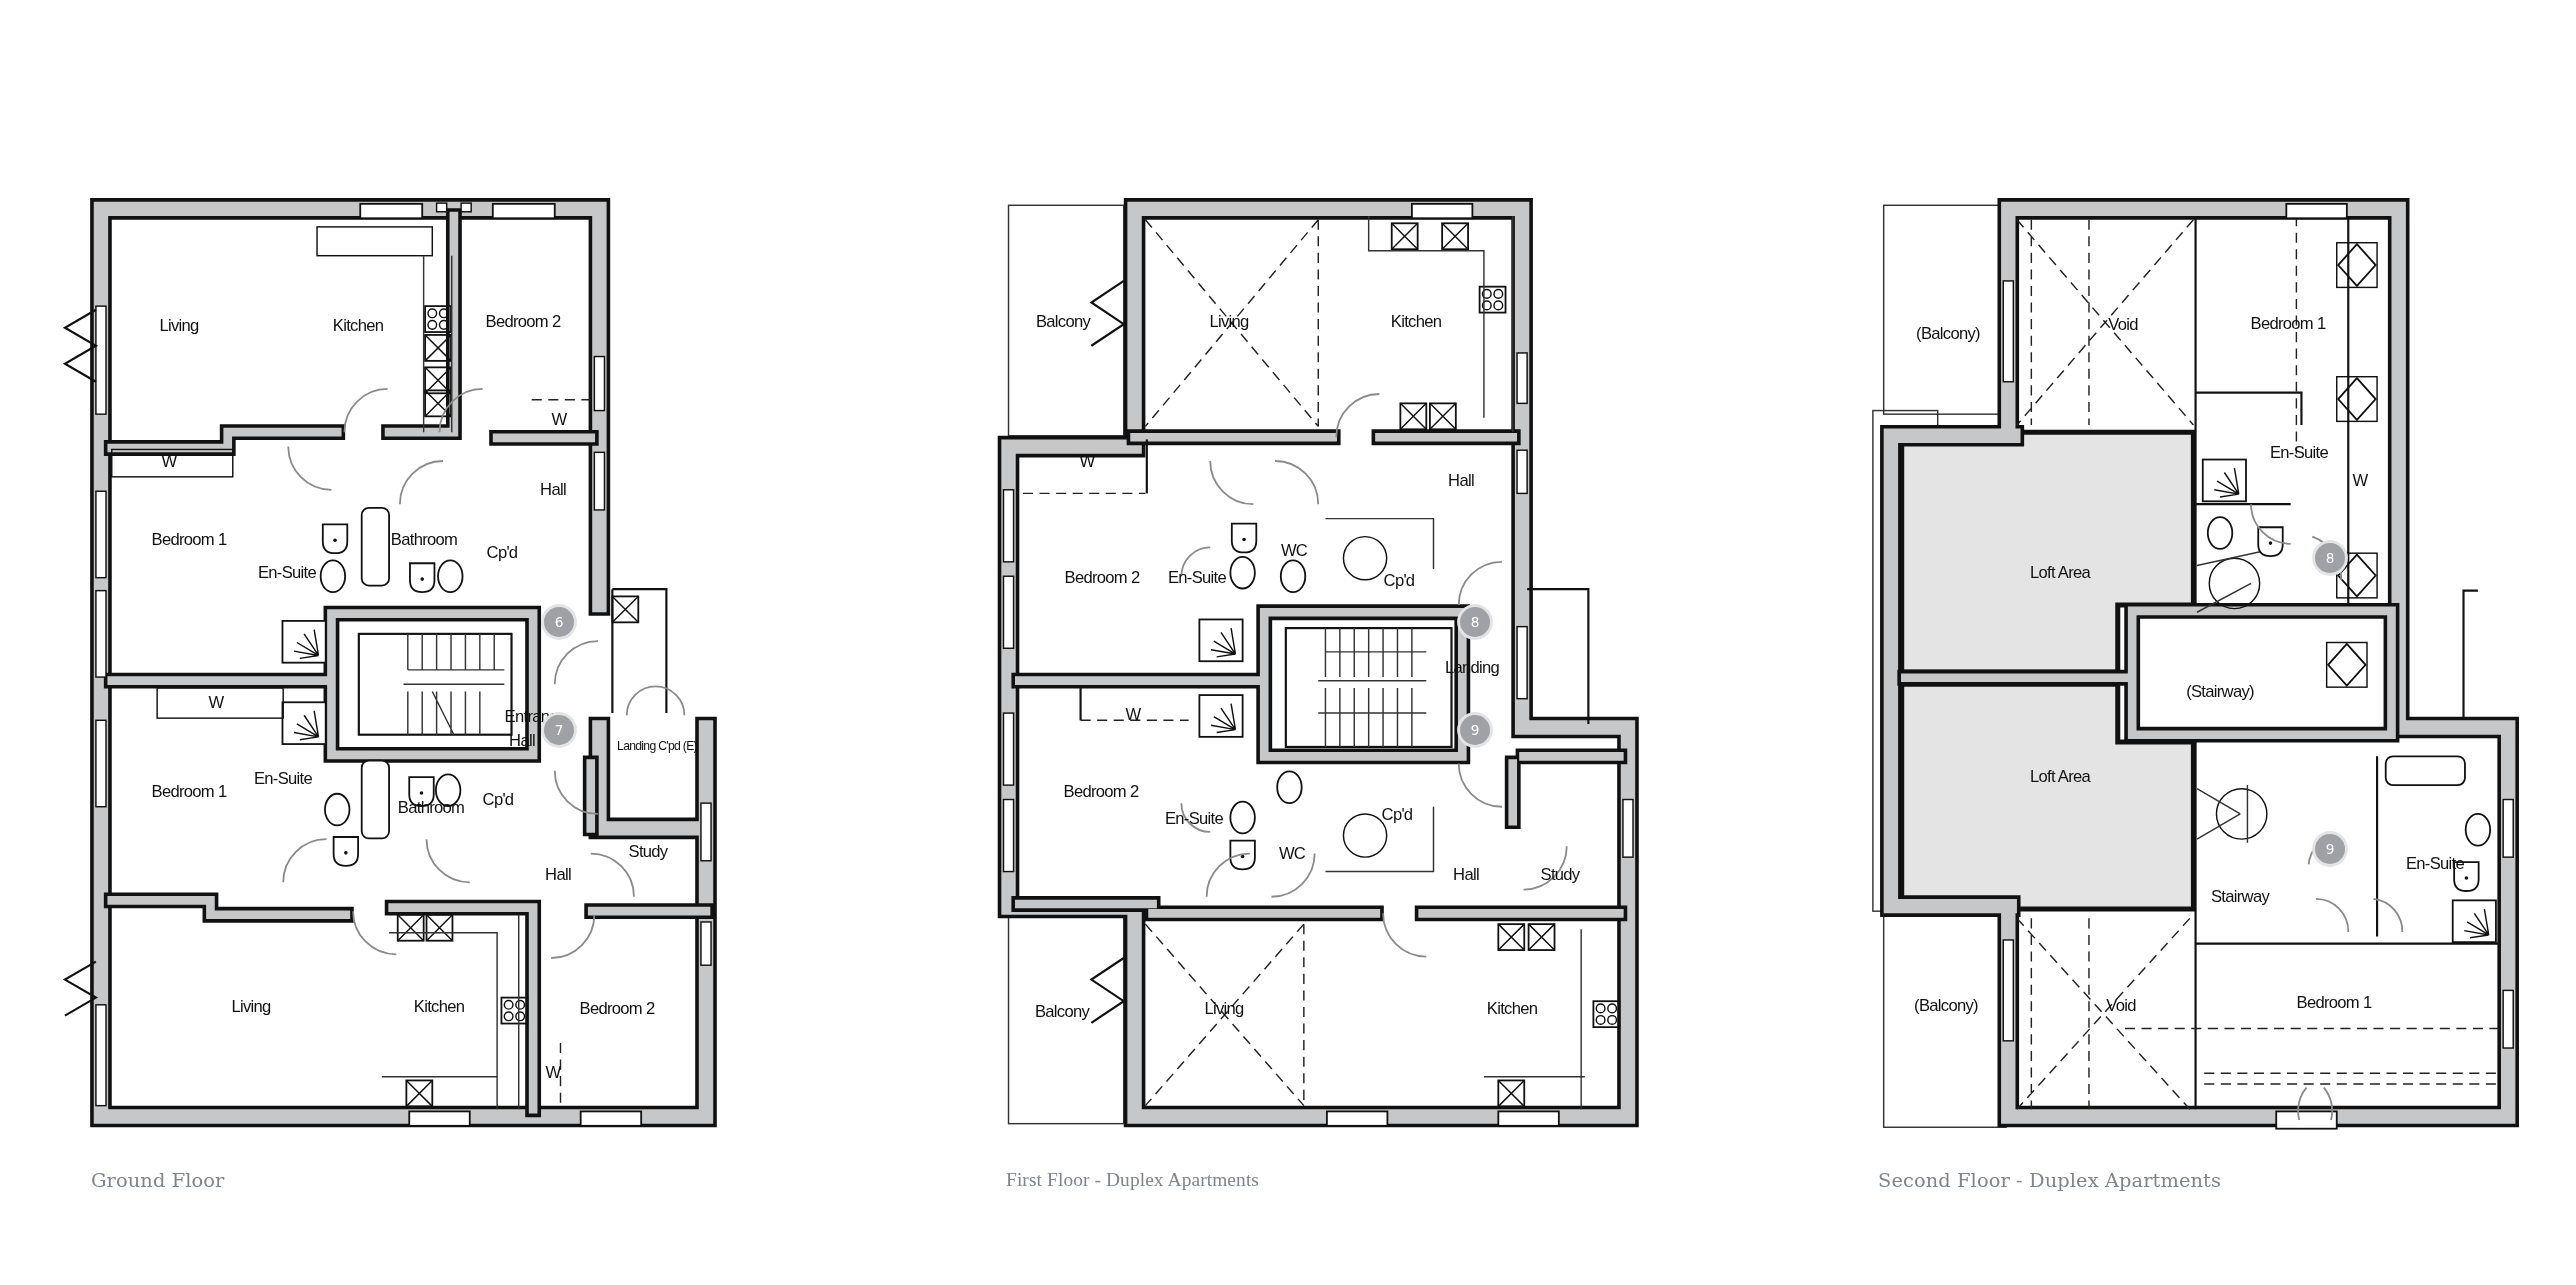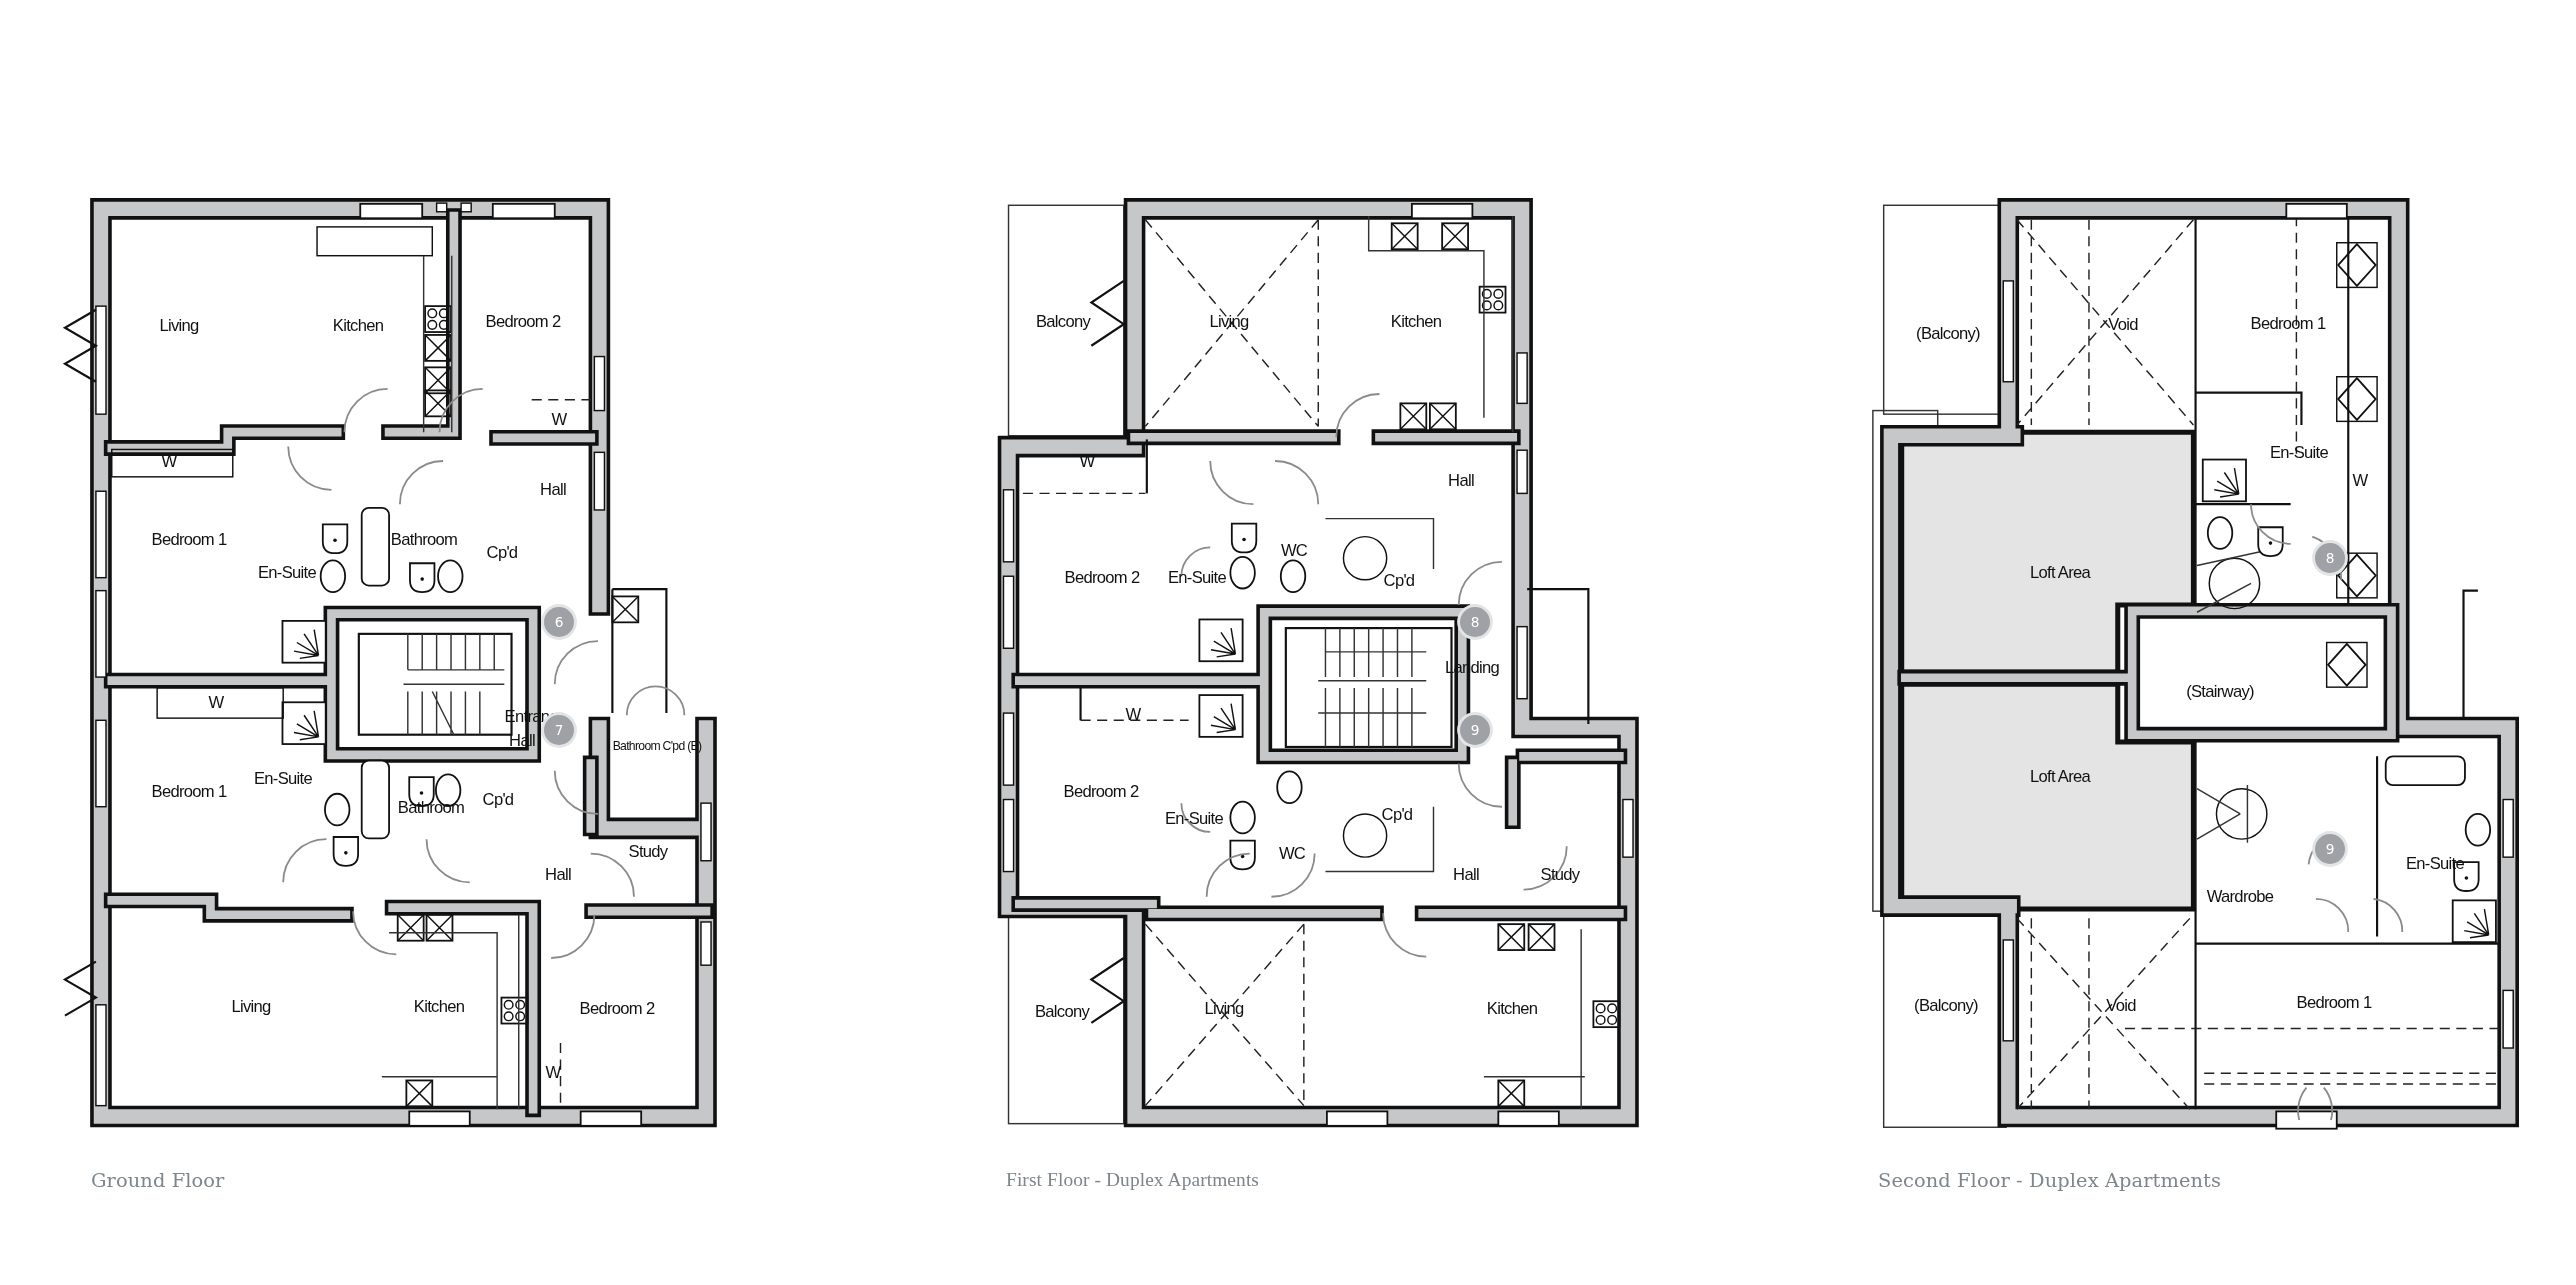--- a/index.html
+++ b/index.html
@@ -244,21 +244,21 @@
     <div class="lbl" style="left: 523px; top: 322px;">Bedroom 2</div>
     <div class="lbl" style="left: 559px; top: 420px;">W</div>
     <div class="lbl" style="left: 169px; top: 462px;">W</div>
     <div class="lbl" style="left: 553px; top: 490px;">Hall</div>
     <div class="lbl" style="left: 189px; top: 540px;">Bedroom 1</div>
     <div class="lbl" style="left: 424px; top: 540px;">Bathroom</div>
     <div class="lbl" style="left: 502px; top: 553px;">Cp'd</div>
     <div class="lbl" style="left: 287px; top: 573px;">En-Suite</div>
     <div class="lbl" style="left: 535px; top: 717px;">Entrance</div>
     <div class="lbl" style="left: 522px; top: 741px;">Hall</div>
-    <div class="lbl sm" style="left: 657px; top: 746px;">Bathroom C'pd (E)</div>
+    <div class="lbl sm" style="left: 657px; top: 746px;">Landing C'pd (E)</div>
     <div class="lbl" style="left: 216px; top: 703px;">W</div>
     <div class="lbl" style="left: 189px; top: 792px;">Bedroom 1</div>
     <div class="lbl" style="left: 283px; top: 779px;">En-Suite</div>
     <div class="lbl" style="left: 431px; top: 808px;">Bathroom</div>
     <div class="lbl" style="left: 498px; top: 800px;">Cp'd</div>
     <div class="lbl" style="left: 648px; top: 852px;">Study</div>
     <div class="lbl" style="left: 558px; top: 875px;">Hall</div>
     <div class="lbl" style="left: 251px; top: 1007px;">Living</div>
     <div class="lbl" style="left: 439px; top: 1007px;">Kitchen</div>
     <div class="lbl" style="left: 617px; top: 1009px;">Bedroom 2</div>
@@ -293,21 +293,21 @@
 <div id="sf-labels">
     <div class="lbl" style="left: 1948px; top: 334px;">(Balcony)</div>
     <div class="lbl" style="left: 2123px; top: 325px;">Void</div>
     <div class="lbl" style="left: 2288px; top: 324px;">Bedroom 1</div>
     <div class="lbl" style="left: 2299px; top: 453px;">En-Suite</div>
     <div class="lbl" style="left: 2360px; top: 481px;">W</div>
     <div class="lbl" style="left: 2060px; top: 573px;">Loft Area</div>
     <div class="lbl" style="left: 2220px; top: 671px; margin-top: 21px;">(Stairway)</div>
     <div class="lbl" style="left: 2060px; top: 777px;">Loft Area</div>
     <div class="lbl" style="left: 2435px; top: 864px;">En-Suite</div>
-    <div class="lbl" style="left: 2240px; top: 897px;">Wardrobe</div>
+    <div class="lbl" style="left: 2240px; top: 897px;">Stairway</div>
     <div class="lbl" style="left: 1946px; top: 1006px;">(Balcony)</div>
     <div class="lbl" style="left: 2121px; top: 1006px;">Void</div>
     <div class="lbl" style="left: 2334px; top: 1003px;">Bedroom 1</div>
     <div class="badge" style="left: 2330px; top: 558px;">8</div>
     <div class="badge" style="left: 2330px; top: 849px;">9</div>
   </div>
 
 <div class="caption" style="left:91px; top:1169px;">Ground Floor</div>
 <div class="caption" style="left:1006px; top:1169px;font-family:Liberation Serif, serif;">First Floor - Duplex Apartments</div>
 <div class="caption" style="left:1878px; top:1169px;">Second Floor - Duplex Apartments</div>

